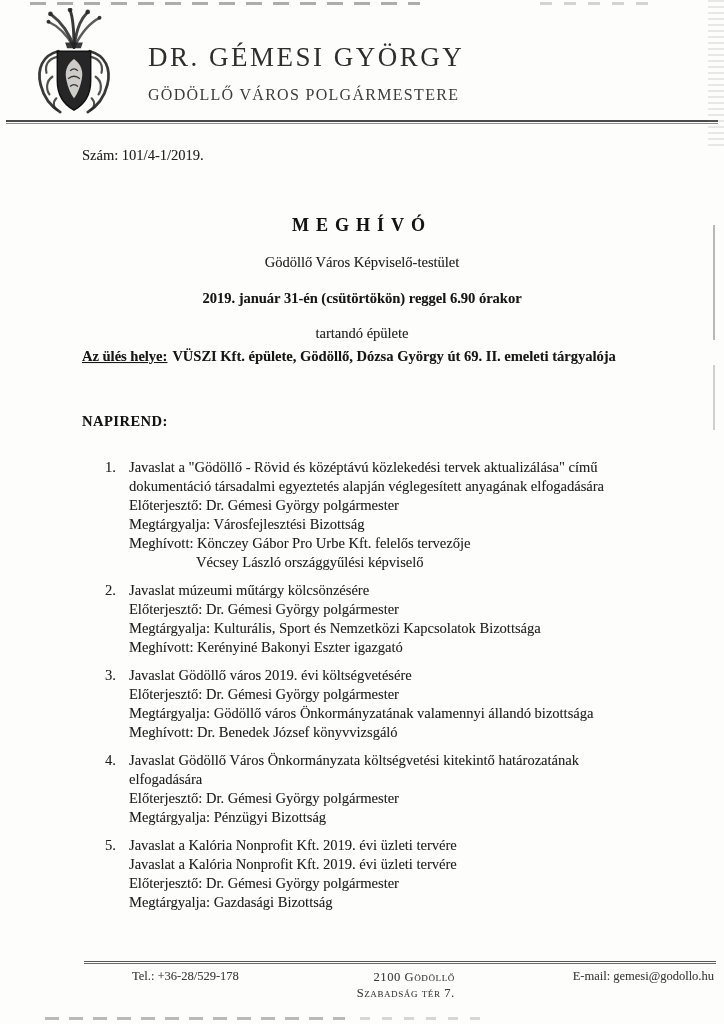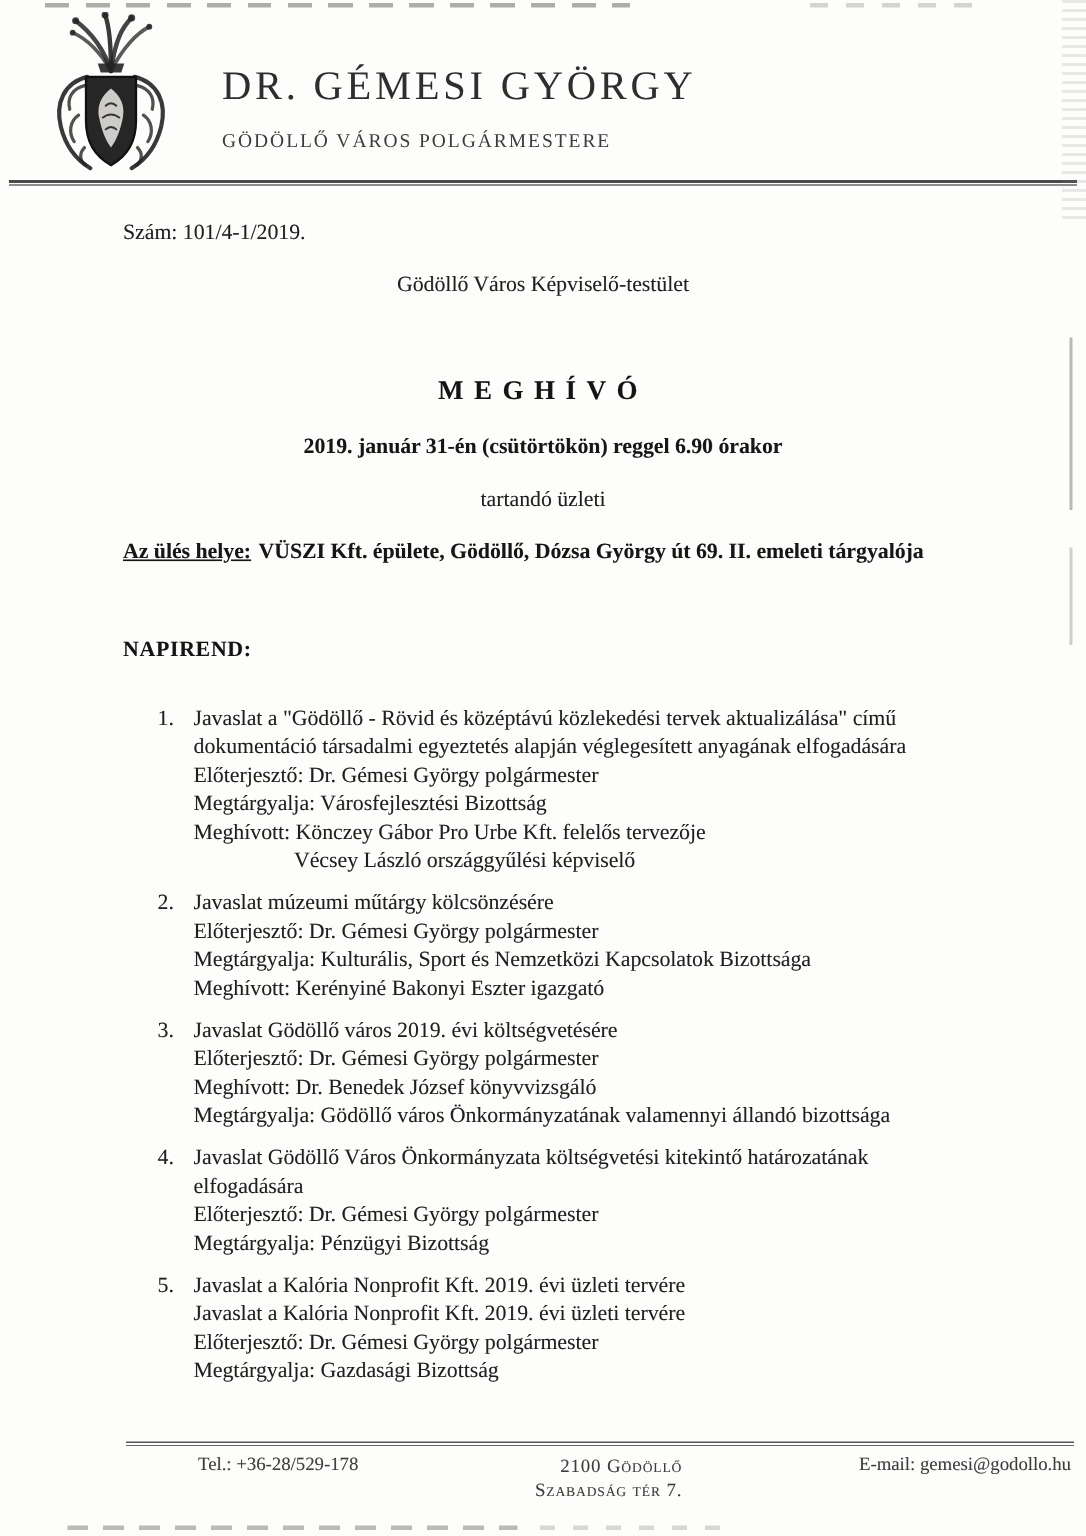--- a/index.html
+++ b/index.html
@@ -13,21 +13,21 @@
 
   
   .header{position:absolute;top:0;left:0;right:0;height:138px;}
   .crest{position:absolute;left:30px;top:8px;width:88px;height:110px;}
   .hdr-name{
     position:absolute;left:148px;top:42px;
     font-size:27px;letter-spacing:2.5px;color:#2e2e2e;white-space:nowrap;
   }
   .hdr-sub{
     position:absolute;left:148px;top:86px;
-    font-size:13px;letter-spacing:1.3px;color:#3c3c3c;white-space:nowrap;
+    font-size:16px;letter-spacing:1.3px;color:#3c3c3c;white-space:nowrap;
   }
   .hdr-rule{
     position:absolute;top:120px;left:6px;right:6px;height:4px;
     background:linear-gradient(#4a4a4a 0 2px,transparent 2px 3px,#8d8d8d 3px 4px);
   }
 
   
   .content{
     position:absolute;left:82px;right:82px;top:122px;
     font-size:14.5px;line-height:19px;
@@ -36,21 +36,21 @@
   .szam{margin-top:24px;}
   .center{text-align:center;}
   .bold{font-weight:bold;color:#161616;}
   .title-meghivo{
     margin-top:48px;font-size:18px;font-weight:bold;
     letter-spacing:7px;color:#141414;line-height:24px;
   }
   .line1{margin-top:16px;}
   .line2{margin-top:17px;}
   .line3{margin-top:16px;}
-  .location{margin-top:16px;}
+  .location{margin-top:4px;}
   .location .loc-label{text-decoration:underline;margin-right:5px;}
   .napirend{margin-top:46px;font-weight:bold;letter-spacing:.5px;color:#141414;}
 
   .agenda{margin-top:27px;padding-left:23px;}
   .agenda-item{display:flex;margin-bottom:9px;}
   .item-num{width:24px;flex:none;}
   .item-body{flex:1;}
   .item-line.indent{padding-left:67px;}
   .line-label{text-underline-offset:2px;}
 
@@ -132,25 +132,25 @@
       </svg>
     </div>
     <div class="hdr-name">DR. GÉMESI GYÖRGY</div>
     <div class="hdr-sub">GÖDÖLLŐ VÁROS POLGÁRMESTERE</div>
     <div class="hdr-rule"></div>
   </div>
 
   <div class="content">
     <div class="szam">Szám: 101/4-1/2019.</div>
 
+    <div class="center title-meghivo">MEGHÍVÓ</div>
+
     <div class="center line1">Gödöllő Város Képviselő-testület</div>
-
-    <div class="center title-meghivo">MEGHÍVÓ</div>
     <div class="center line2 bold">2019. január 31-én (csütörtökön) reggel 6.90 órakor</div>
-    <div class="center line3">tartandó üzleti</div>
+    <div class="center line3">tartandó épülete</div>
 
     <div class="location bold">
       <span class="loc-label">Az ülés helye:</span><span>VÜSZI Kft. épülete, Gödöllő, Dózsa György út 69. II. emeleti tárgyalója</span>
     </div>
 
     <div class="napirend">NAPIREND:</div>
 
     <div class="agenda">
         <div class="agenda-item">
           <div class="item-num">1.</div>
@@ -169,22 +169,22 @@
             <div class="item-line"><span class="line-label">Előterjesztő:</span> Dr. Gémesi György polgármester</div>
             <div class="item-line"><span class="line-label">Megtárgyalja:</span> Kulturális, Sport és Nemzetközi Kapcsolatok Bizottsága</div>
             <div class="item-line"><span class="line-label">Meghívott:</span> Kerényiné Bakonyi Eszter igazgató</div>
           </div>
         </div>
         <div class="agenda-item">
           <div class="item-num">3.</div>
           <div class="item-body">
             <div class="item-line">Javaslat Gödöllő város 2019. évi költségvetésére</div>
             <div class="item-line"><span class="line-label">Előterjesztő:</span> Dr. Gémesi György polgármester</div>
+            <div class="item-line"><span class="line-label">Megtárgyalja:</span> Gödöllő város Önkormányzatának valamennyi állandó bizottsága</div>
             <div class="item-line"><span class="line-label">Meghívott:</span> Dr. Benedek József könyvvizsgáló</div>
-            <div class="item-line"><span class="line-label">Megtárgyalja:</span> Gödöllő város Önkormányzatának valamennyi állandó bizottsága</div>
           </div>
         </div>
         <div class="agenda-item">
           <div class="item-num">4.</div>
           <div class="item-body">
             <div class="item-line">Javaslat Gödöllő Város  Önkormányzata költségvetési kitekintő határozatának elfogadására</div>
             <div class="item-line"><span class="line-label">Előterjesztő:</span> Dr. Gémesi György polgármester</div>
             <div class="item-line"><span class="line-label">Megtárgyalja:</span> Pénzügyi Bizottság</div>
           </div>
         </div>

